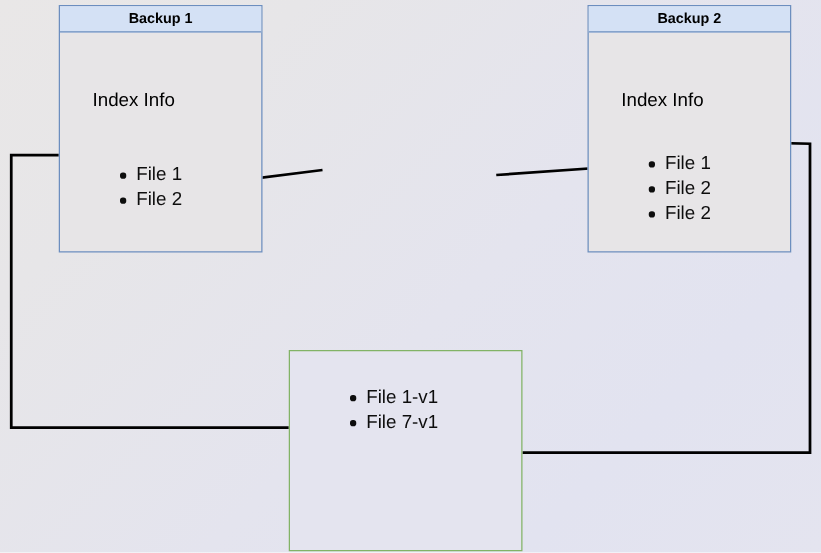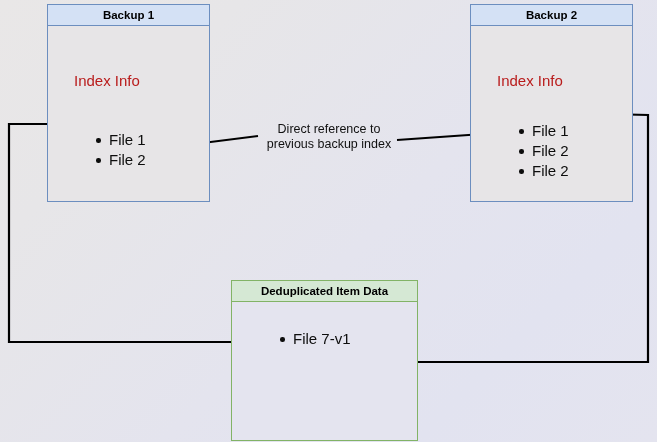--- a/index.html
+++ b/index.html
@@ -55,21 +55,21 @@
     font-weight: bold;
     color: #000000;
   }
   .node-body {
     position: relative;
     height: calc(100% - 21.5px);
   }
   .index-label {
     position: absolute;
     font-size: 15px;
-    color: #b91c1c;
+    color: #000000;
     white-space: nowrap;
   }
   .file-list {
     position: absolute;
     margin: 0;
     padding: 0;
     list-style: none;
   }
   .file-list li {
     font-size: 15px;
@@ -143,24 +143,22 @@
       <div class="index-label" style="left:26px; top:46px;">Index Info</div>
       <ul class="file-list" style="left:47px; top:95px;">
         <li>File 1</li>
         <li>File 2</li>
         <li>File 2</li>
       </ul>
     </div>
   </div>
 
   <div class="node node-green" style="left:231px; top:280px; width:187px; height:161px;">
-    <div class="node-header">Deduplicated Item Data</div>
     <div class="node-body">
       <ul class="file-list" style="left:47px; top:27px;">
+        <li>File 1-v1</li>
         <li>File 7-v1</li>
       </ul>
     </div>
   </div>
 
-  <div class="edge-label" style="left:249px; top:122px; width:160px;">Direct reference to
-previous backup index</div>
 
 </div>
 
 </body></html>

